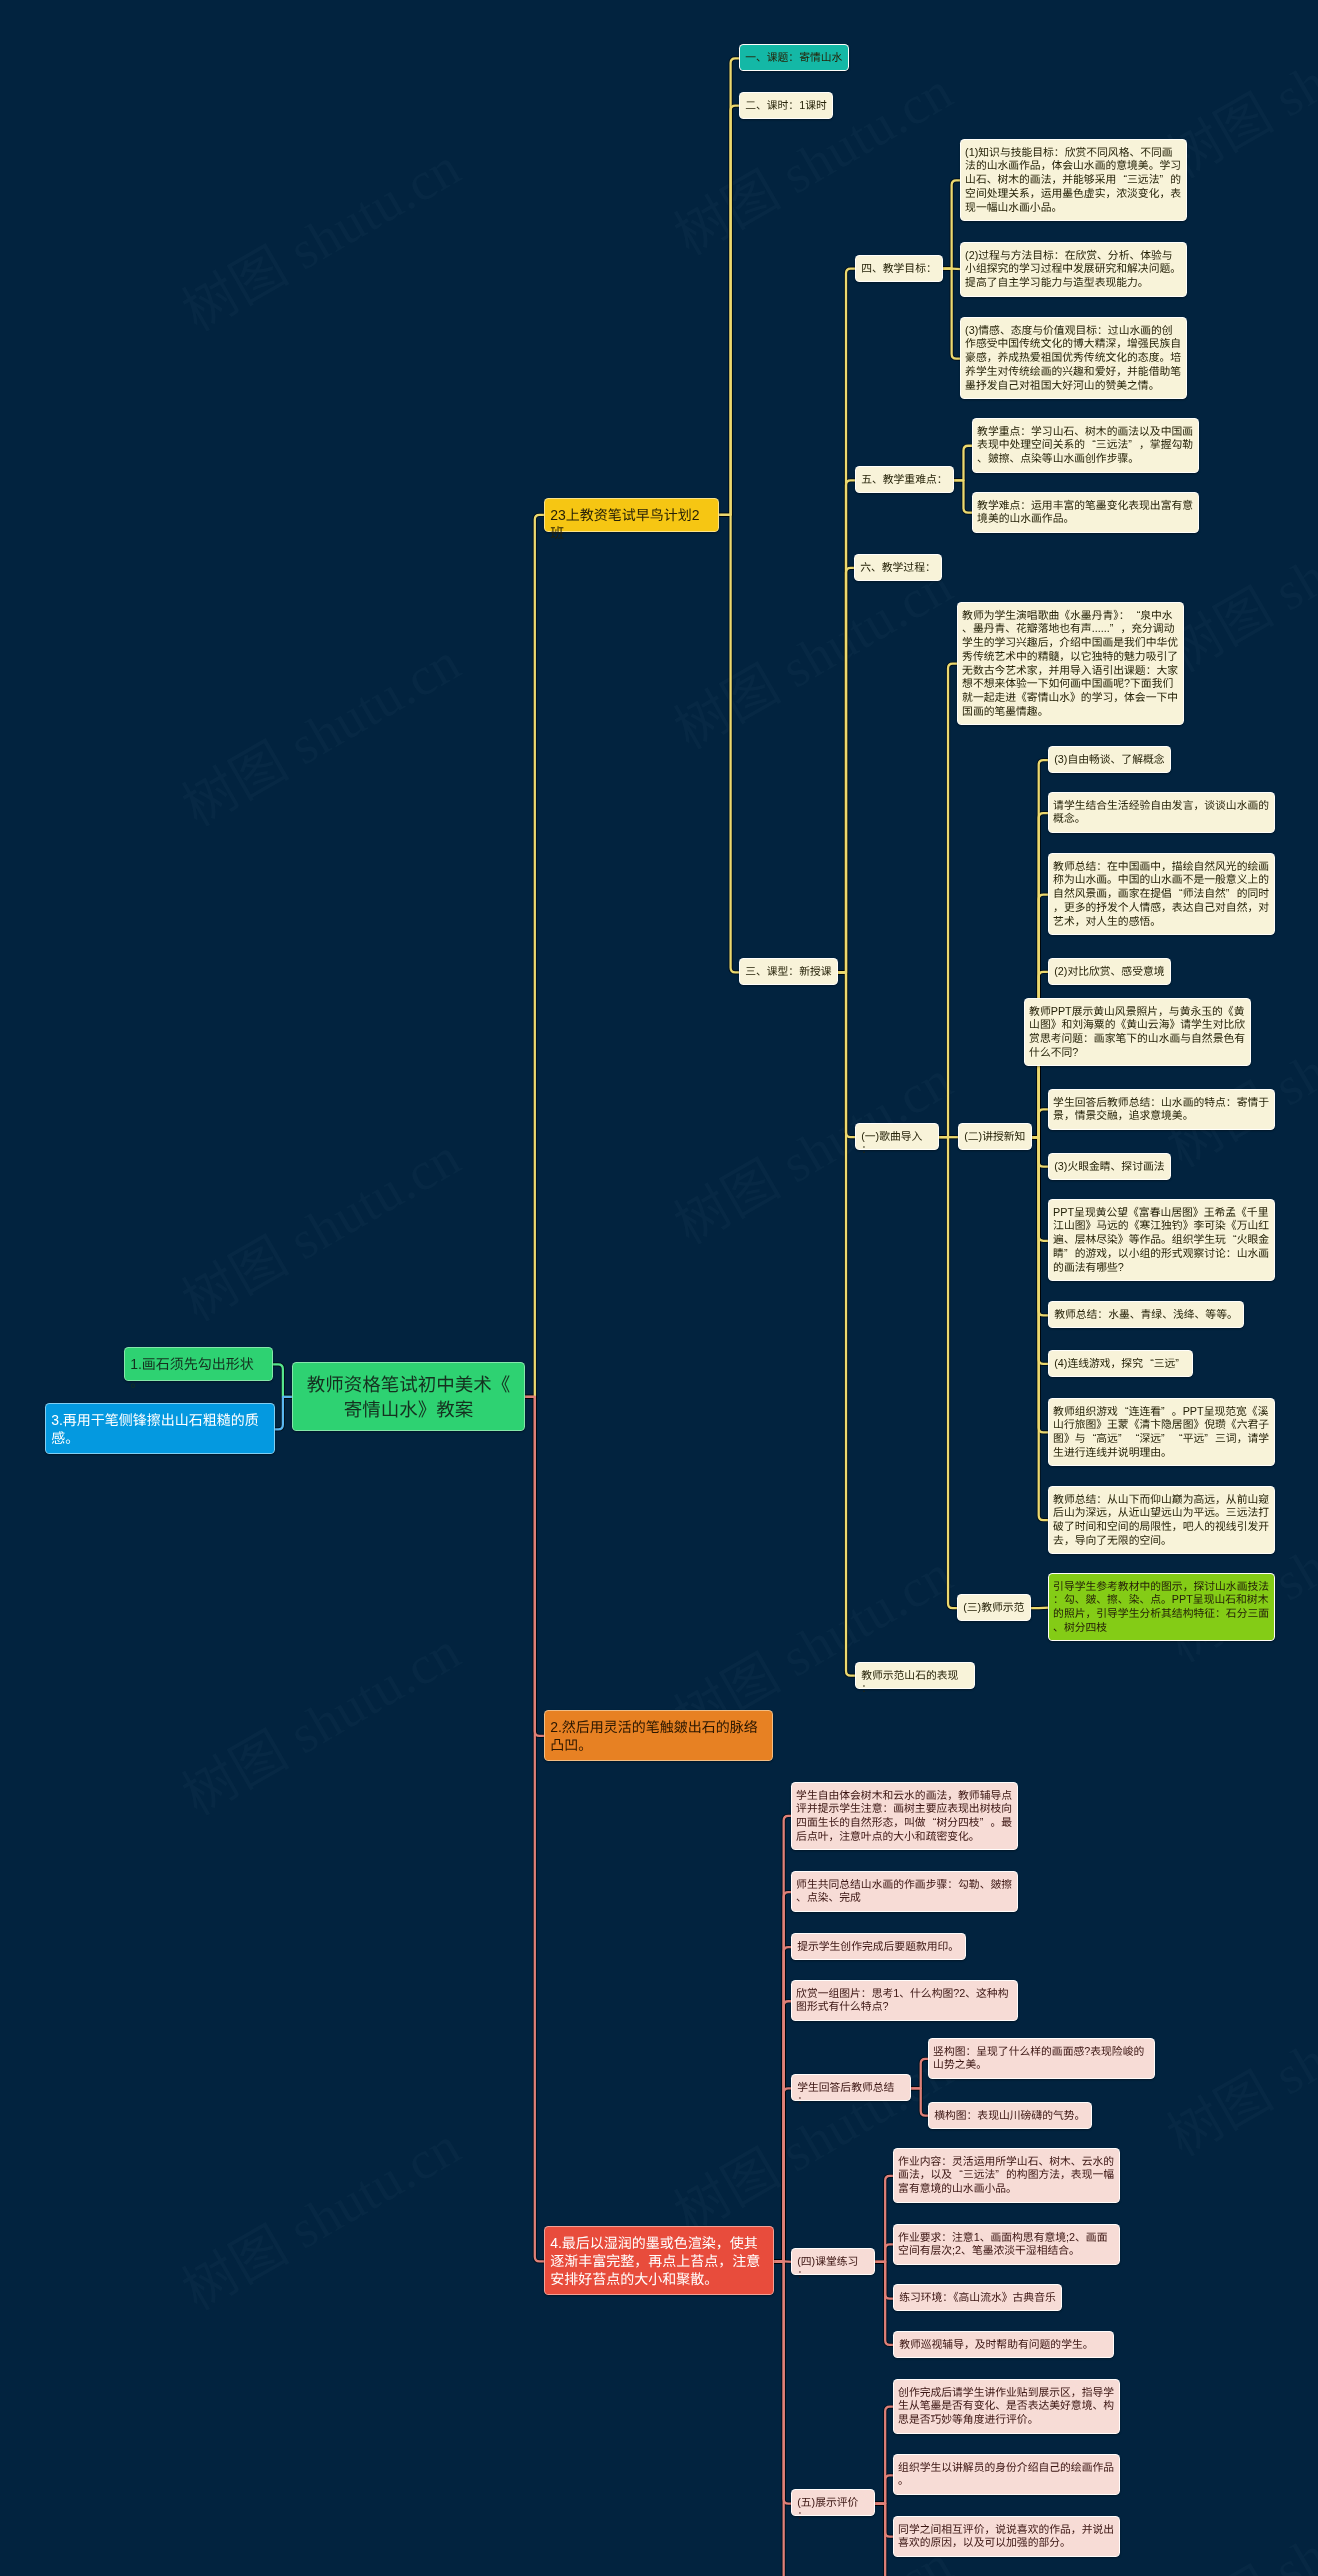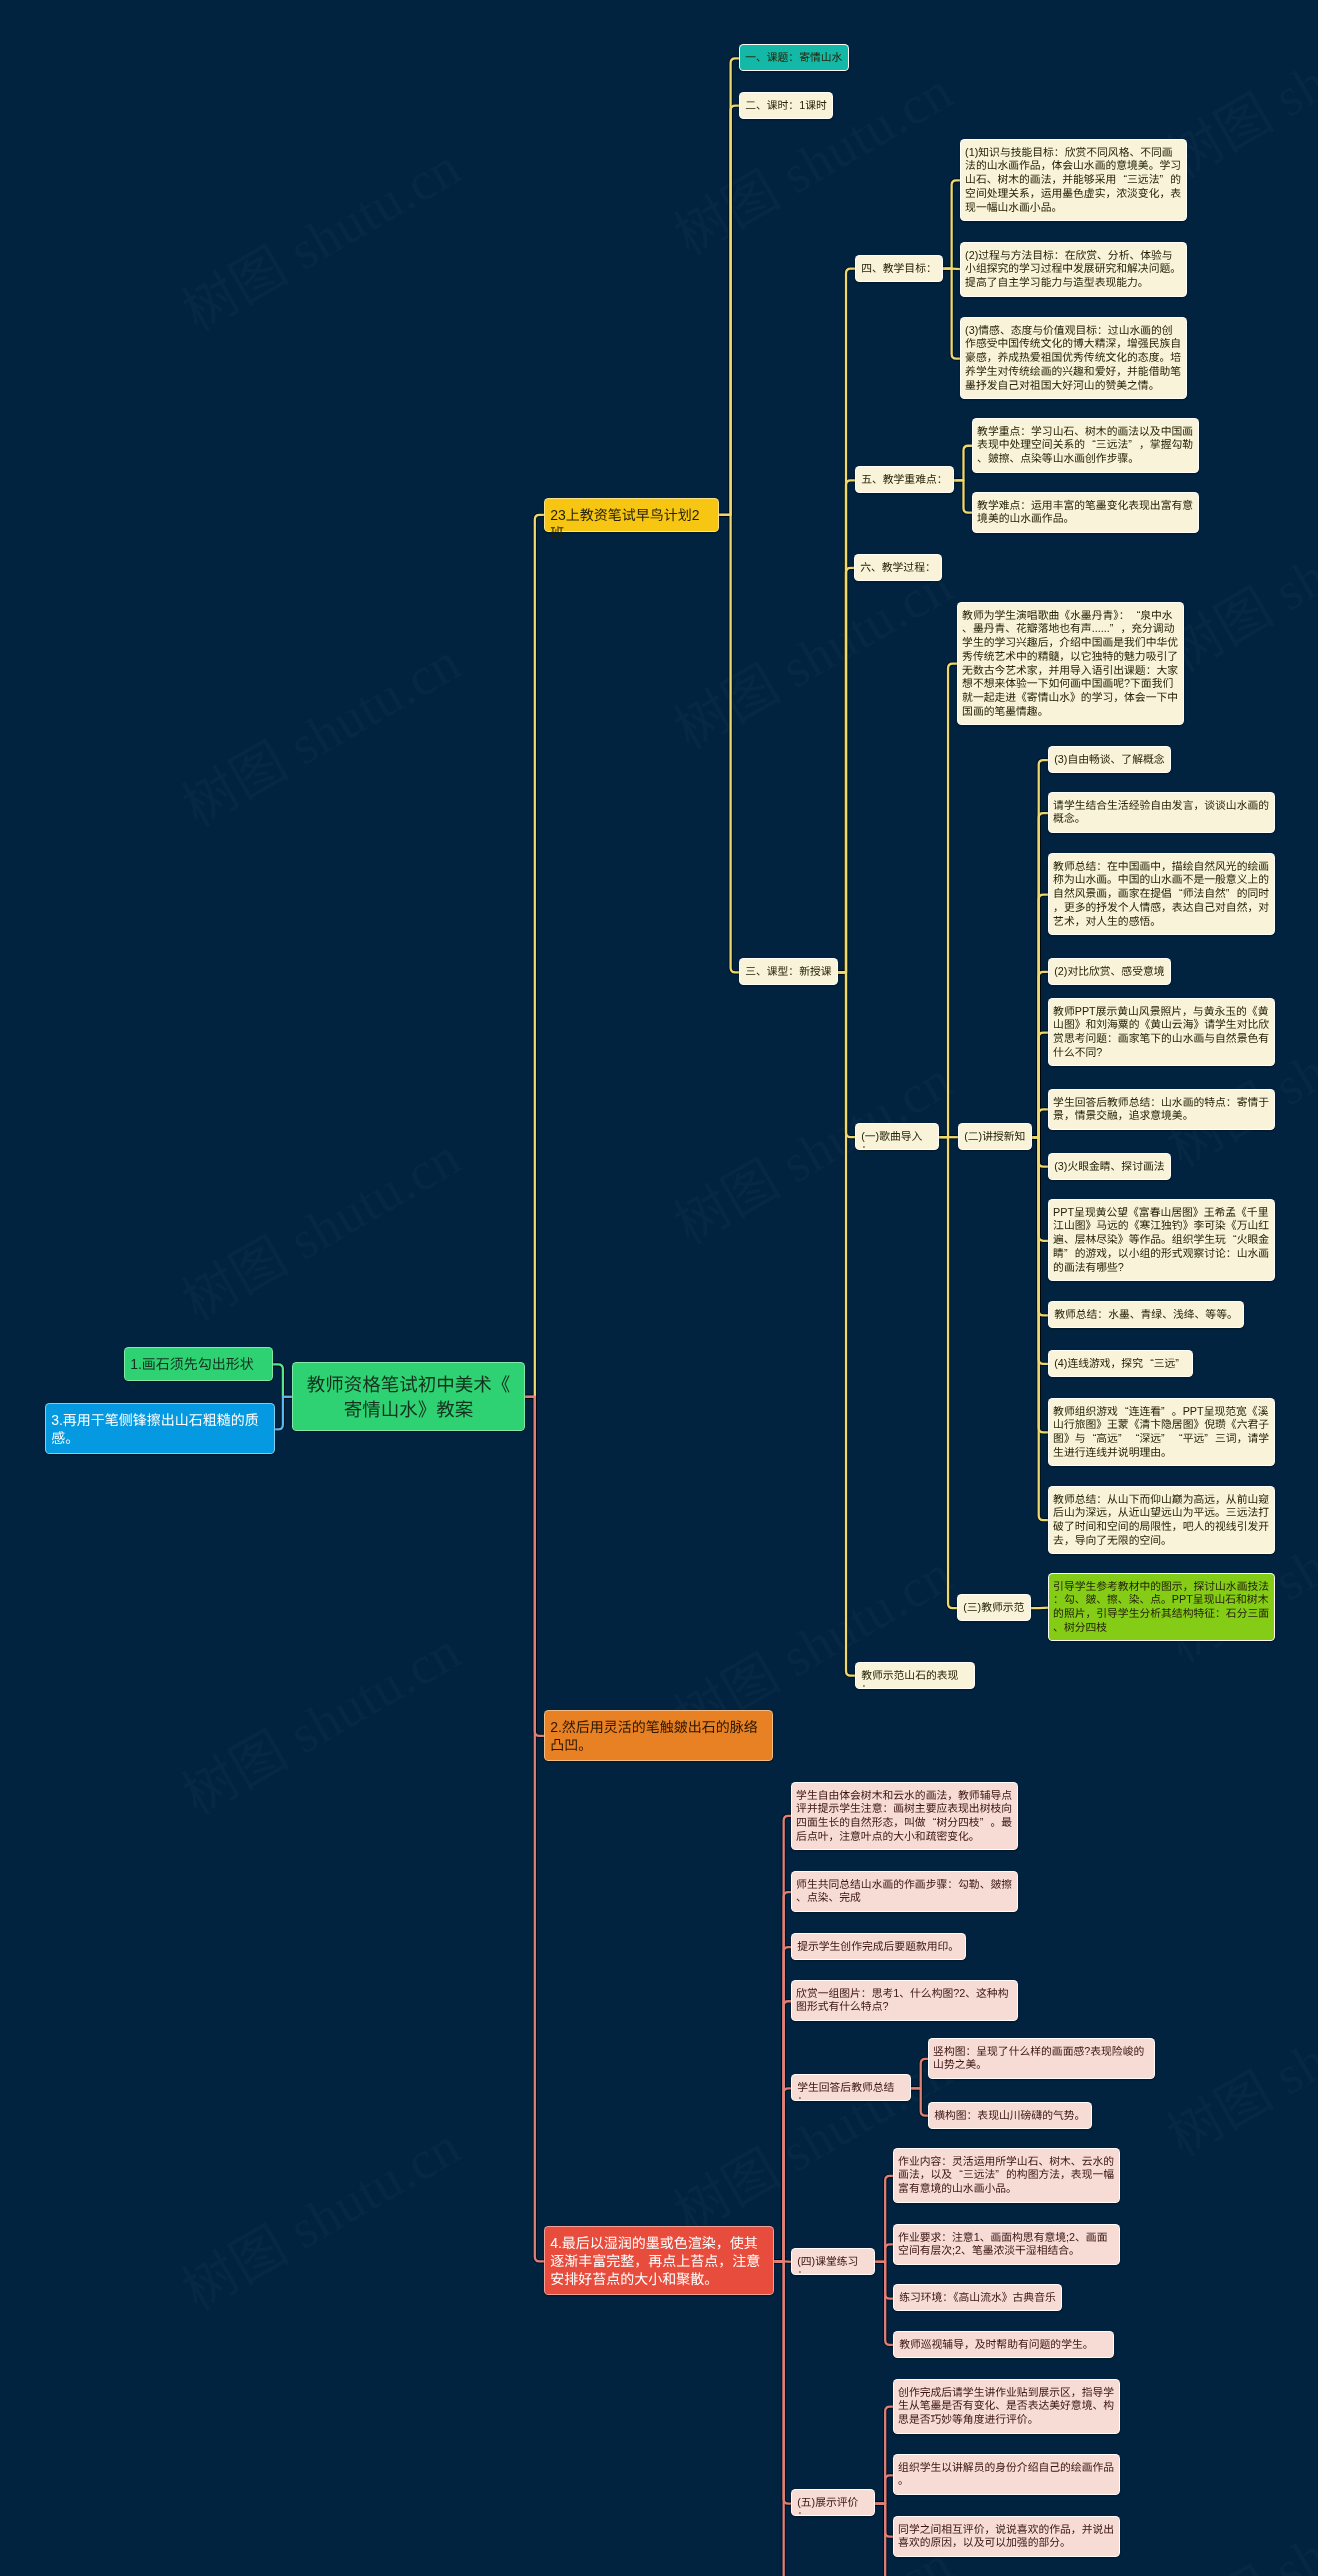--- a/index.html
+++ b/index.html
@@ -165,21 +165,21 @@
     <div class="node" style="left: 961px; top: 318px; width: 225px; height: 80px; background: rgb(248, 243, 217); color: rgb(38, 35, 9); box-shadow: rgb(255, 254, 251) 0px 0px 0px 1px, rgba(0, 0, 0, 0.38) 0px 1px 2.1px 1px; font-size: 10.8px; line-height: 13.7px; text-align: left; padding: 5.7px 4.1px;">(3)情感、态度与价值观目标：过山水画的创作感受中国传统文化的博大精深，增强民族自豪感，养成热爱祖国优秀传统文化的态度。培养学生对传统绘画的兴趣和爱好，并能借助笔墨抒发自己对祖国大好河山的赞美之情。</div>
     <div class="node" style="left: 973px; top: 419px; width: 225px; height: 53px; background: rgb(248, 243, 217); color: rgb(38, 35, 9); box-shadow: rgb(255, 254, 251) 0px 0px 0px 1px, rgba(0, 0, 0, 0.38) 0px 1px 2.1px 1px; font-size: 10.8px; line-height: 13.7px; text-align: left; padding: 5.7px 4.1px;">教学重点：学习山石、树木的画法以及中国画表现中处理空间关系的<span class="fwl">“</span>三远法<span class="fwr">”</span>，掌握勾勒、皴擦、点染等山水画创作步骤。</div>
     <div class="node" style="left: 973px; top: 493px; width: 225px; height: 39px; background: rgb(248, 243, 217); color: rgb(38, 35, 9); box-shadow: rgb(255, 254, 251) 0px 0px 0px 1px, rgba(0, 0, 0, 0.38) 0px 1px 2.1px 1px; font-size: 10.8px; line-height: 13.7px; text-align: left; padding: 5.7px 4.1px;">教学难点：运用丰富的笔墨变化表现出富有意境美的山水画作品。</div>
     <div class="node" style="left: 958px; top: 603px; width: 225px; height: 121px; background: rgb(248, 243, 217); color: rgb(38, 35, 9); box-shadow: rgb(255, 254, 251) 0px 0px 0px 1px, rgba(0, 0, 0, 0.38) 0px 1px 2.1px 1px; font-size: 10.8px; line-height: 13.7px; text-align: left; padding: 5.7px 4.1px;">教师为学生演唱歌曲《水墨丹青》：<span class="fwl">“</span>泉中水、墨丹青、花瓣落地也有声......<span class="fwr">”</span>，充分调动学生的学习兴趣后，介绍中国画是我们中华优秀传统艺术中的精髓，以它独特的魅力吸引了无数古今艺术家，并用导入语引出课题：大家想不想来体验一下如何画中国画呢?下面我们就一起走进《寄情山水》的学习，体会一下中国画的笔墨情趣。</div>
     <div class="node" style="left: 959px; top: 1124px; width: 72px; height: 25px; background: rgb(248, 243, 217); color: rgb(38, 35, 9); box-shadow: rgb(255, 254, 251) 0px 0px 0px 1px, rgba(0, 0, 0, 0.38) 0px 1px 2.1px 1px; font-size: 10.8px; line-height: 13.7px; text-align: left; padding: 5.7px 5.2px;">(二)讲授新知</div>
     <div class="node" style="left: 958px; top: 1595px; width: 72px; height: 25px; background: rgb(248, 243, 217); color: rgb(38, 35, 9); box-shadow: rgb(255, 254, 251) 0px 0px 0px 1px, rgba(0, 0, 0, 0.38) 0px 1px 2.1px 1px; font-size: 10.8px; line-height: 13.7px; text-align: left; padding: 5.7px 5.2px;">(三)教师示范</div>
     <div class="node" style="left: 1049px; top: 747px; width: 121px; height: 25px; background: rgb(248, 243, 217); color: rgb(38, 35, 9); box-shadow: rgb(255, 254, 251) 0px 0px 0px 1px, rgba(0, 0, 0, 0.38) 0px 1px 2.1px 1px; font-size: 10.8px; line-height: 13.7px; text-align: left; padding: 5.7px 5.2px;">(3)自由畅谈、了解概念</div>
     <div class="node" style="left: 1049px; top: 793px; width: 225px; height: 39px; background: rgb(248, 243, 217); color: rgb(38, 35, 9); box-shadow: rgb(255, 254, 251) 0px 0px 0px 1px, rgba(0, 0, 0, 0.38) 0px 1px 2.1px 1px; font-size: 10.8px; line-height: 13.7px; text-align: left; padding: 5.7px 4.1px;">请学生结合生活经验自由发言，谈谈山水画的概念。</div>
     <div class="node" style="left: 1049px; top: 854px; width: 225px; height: 80px; background: rgb(248, 243, 217); color: rgb(38, 35, 9); box-shadow: rgb(255, 254, 251) 0px 0px 0px 1px, rgba(0, 0, 0, 0.38) 0px 1px 2.1px 1px; font-size: 10.8px; line-height: 13.7px; text-align: left; padding: 5.7px 4.1px;">教师总结：在中国画中，描绘自然风光的绘画称为山水画。中国的山水画不是一般意义上的自然风景画，画家在提倡<span class="fwl">“</span>师法自然<span class="fwr">”</span>的同时，更多的抒发个人情感，表达自己对自然，对艺术，对人生的感悟。</div>
     <div class="node" style="left: 1049px; top: 959px; width: 121px; height: 25px; background: rgb(248, 243, 217); color: rgb(38, 35, 9); box-shadow: rgb(255, 254, 251) 0px 0px 0px 1px, rgba(0, 0, 0, 0.38) 0px 1px 2.1px 1px; font-size: 10.8px; line-height: 13.7px; text-align: left; padding: 5.7px 5.2px;">(2)对比欣赏、感受意境</div>
-    <div class="node" style="left: 1049px; top: 999px; width: 225px; height: 66px; background: rgb(248, 243, 217); color: rgb(38, 35, 9); box-shadow: rgb(255, 254, 251) 0px 0px 0px 1px, rgba(0, 0, 0, 0.38) 0px 1px 2.1px 1px; font-size: 10.8px; line-height: 13.7px; text-align: left; padding: 5.7px 4.1px;">教师PPT展示黄山风景照片，与黄永玉的《黄山图》和刘海粟的《黄山云海》请学生对比欣赏思考问题：画家笔下的山水画与自然景色有什么不同?</div>
+    <div class="node" style="left: 1025px; top: 999px; width: 225px; height: 66px; background: rgb(248, 243, 217); color: rgb(38, 35, 9); box-shadow: rgb(255, 254, 251) 0px 0px 0px 1px, rgba(0, 0, 0, 0.38) 0px 1px 2.1px 1px; font-size: 10.8px; line-height: 13.7px; text-align: left; padding: 5.7px 4.1px;">教师PPT展示黄山风景照片，与黄永玉的《黄山图》和刘海粟的《黄山云海》请学生对比欣赏思考问题：画家笔下的山水画与自然景色有什么不同?</div>
     <div class="node" style="left: 1049px; top: 1090px; width: 225px; height: 39px; background: rgb(248, 243, 217); color: rgb(38, 35, 9); box-shadow: rgb(255, 254, 251) 0px 0px 0px 1px, rgba(0, 0, 0, 0.38) 0px 1px 2.1px 1px; font-size: 10.8px; line-height: 13.7px; text-align: left; padding: 5.7px 4.1px;">学生回答后教师总结：山水画的特点：寄情于景，情景交融，追求意境美。</div>
     <div class="node" style="left: 1049px; top: 1154px; width: 121px; height: 25px; background: rgb(248, 243, 217); color: rgb(38, 35, 9); box-shadow: rgb(255, 254, 251) 0px 0px 0px 1px, rgba(0, 0, 0, 0.38) 0px 1px 2.1px 1px; font-size: 10.8px; line-height: 13.7px; text-align: left; padding: 5.7px 5.2px;">(3)火眼金睛、探讨画法</div>
     <div class="node" style="left: 1049px; top: 1200px; width: 225px; height: 80px; background: rgb(248, 243, 217); color: rgb(38, 35, 9); box-shadow: rgb(255, 254, 251) 0px 0px 0px 1px, rgba(0, 0, 0, 0.38) 0px 1px 2.1px 1px; font-size: 10.8px; line-height: 13.7px; text-align: left; padding: 5.7px 4.1px;">PPT呈现黄公望《富春山居图》王希孟《千里江山图》马远的《寒江独钓》李可染《万山红遍、层林尽染》等作品。组织学生玩<span class="fwl">“</span>火眼金睛<span class="fwr">”</span>的游戏，以小组的形式观察讨论：山水画的画法有哪些?</div>
     <div class="node" style="left: 1049px; top: 1302px; width: 194px; height: 25px; background: rgb(248, 243, 217); color: rgb(38, 35, 9); box-shadow: rgb(255, 254, 251) 0px 0px 0px 1px, rgba(0, 0, 0, 0.38) 0px 1px 2.1px 1px; font-size: 10.8px; line-height: 13.7px; text-align: left; padding: 5.7px 5.2px;">教师总结：水墨、青绿、浅绛、等等。</div>
     <div class="node" style="left: 1049px; top: 1351px; width: 143px; height: 25px; background: rgb(248, 243, 217); color: rgb(38, 35, 9); box-shadow: rgb(255, 254, 251) 0px 0px 0px 1px, rgba(0, 0, 0, 0.38) 0px 1px 2.1px 1px; font-size: 10.8px; line-height: 13.7px; text-align: left; padding: 5.7px 5.2px;">(4)连线游戏，探究<span class="fwl">“</span>三远<span class="fwr">”</span></div>
     <div class="node" style="left: 1049px; top: 1399px; width: 225px; height: 66px; background: rgb(248, 243, 217); color: rgb(38, 35, 9); box-shadow: rgb(255, 254, 251) 0px 0px 0px 1px, rgba(0, 0, 0, 0.38) 0px 1px 2.1px 1px; font-size: 10.8px; line-height: 13.7px; text-align: left; padding: 5.7px 4.1px;">教师组织游戏<span class="fwl">“</span>连连看<span class="fwr">”</span>。PPT呈现范宽《溪山行旅图》王蒙《清卞隐居图》倪瓒《六君子图》与<span class="fwl">“</span>高远<span class="fwr">”</span><span class="fwl">“</span>深远<span class="fwr">”</span><span class="fwl">“</span>平远<span class="fwr">”</span>三词，请学生进行连线并说明理由。</div>
     <div class="node" style="left: 1049px; top: 1487px; width: 225px; height: 66px; background: rgb(248, 243, 217); color: rgb(38, 35, 9); box-shadow: rgb(255, 254, 251) 0px 0px 0px 1px, rgba(0, 0, 0, 0.38) 0px 1px 2.1px 1px; font-size: 10.8px; line-height: 13.7px; text-align: left; padding: 5.7px 4.1px;">教师总结：从山下而仰山巅为高远，从前山窥后山为深远，从近山望远山为平远。三远法打破了时间和空间的局限性，吧人的视线引发开去，导向了无限的空间。</div>
     <div class="node" style="left: 1049px; top: 1574px; width: 225px; height: 66px; background: #84cc16; color: rgb(38, 35, 9); box-shadow: rgb(255, 254, 251) 0px 0px 0px 1px, rgba(0, 0, 0, 0.38) 0px 1px 2.1px 1px; font-size: 10.8px; line-height: 13.7px; text-align: left; padding: 5.7px 4.1px;">引导学生参考教材中的图示，探讨山水画技法：勾、皴、擦、染、点。PPT呈现山石和树木的照片，引导学生分析其结构特征：石分三面、树分四枝</div>
     <div class="node" style="left: 545px; top: 1711px; width: 227px; height: 49px; background: rgb(231, 129, 35); color: rgb(42, 22, 0); box-shadow: rgb(242, 189, 132) 0px 0px 0px 1px, rgba(0, 0, 0, 0.38) 0px 1px 2.1px 1px; font-size: 14px; line-height: 18px; text-align: left; padding: 7px 5.2px;">2.然后用灵活的笔触皴出石的脉络凸凹。</div>
     <div class="node" style="left: 545px; top: 2227px; width: 228px; height: 67px; background: rgb(232, 76, 60); color: rgb(255, 255, 255); box-shadow: rgb(243, 160, 150) 0px 0px 0px 1px, rgba(0, 0, 0, 0.38) 0px 1px 2.1px 1px; font-size: 14px; line-height: 18px; text-align: left; padding: 7px 5.2px;">4.最后以湿润的墨或色渲染，使其逐渐丰富完整，再点上苔点，注意安排好苔点的大小和聚散。</div>

